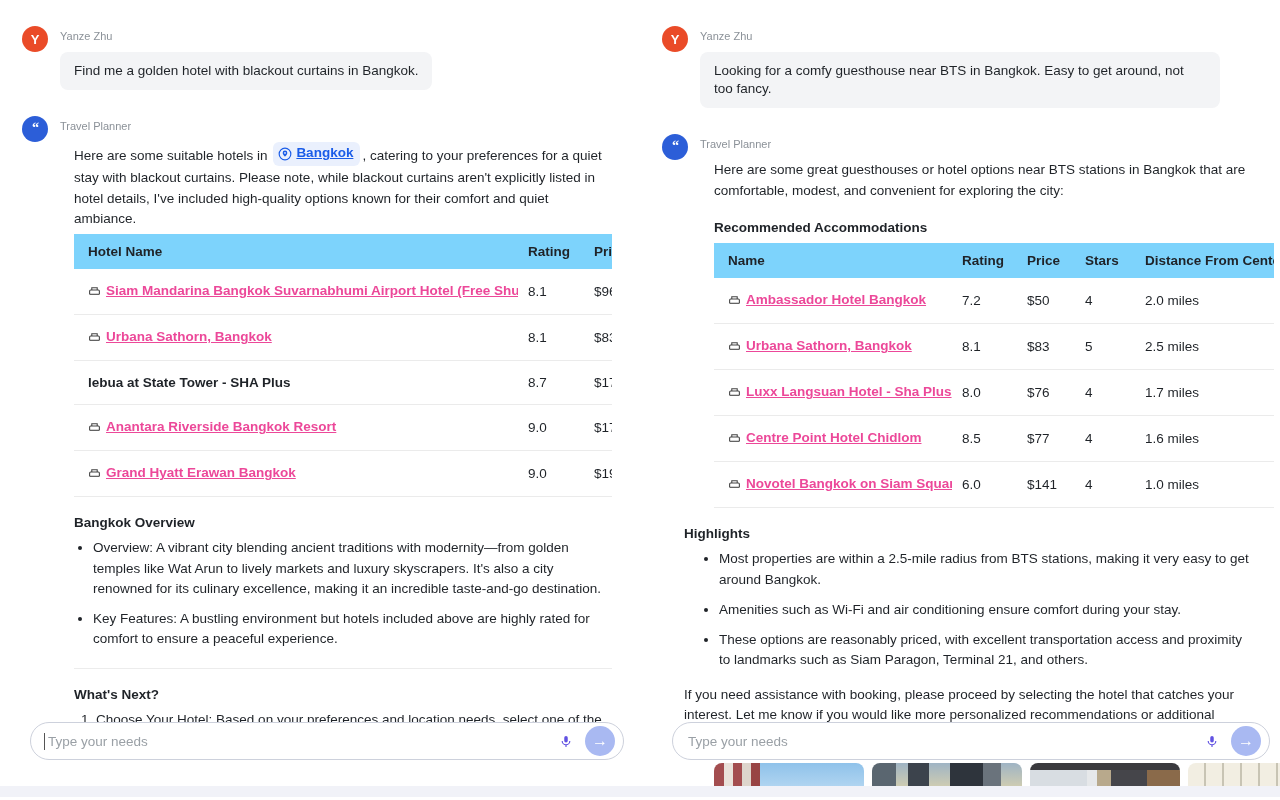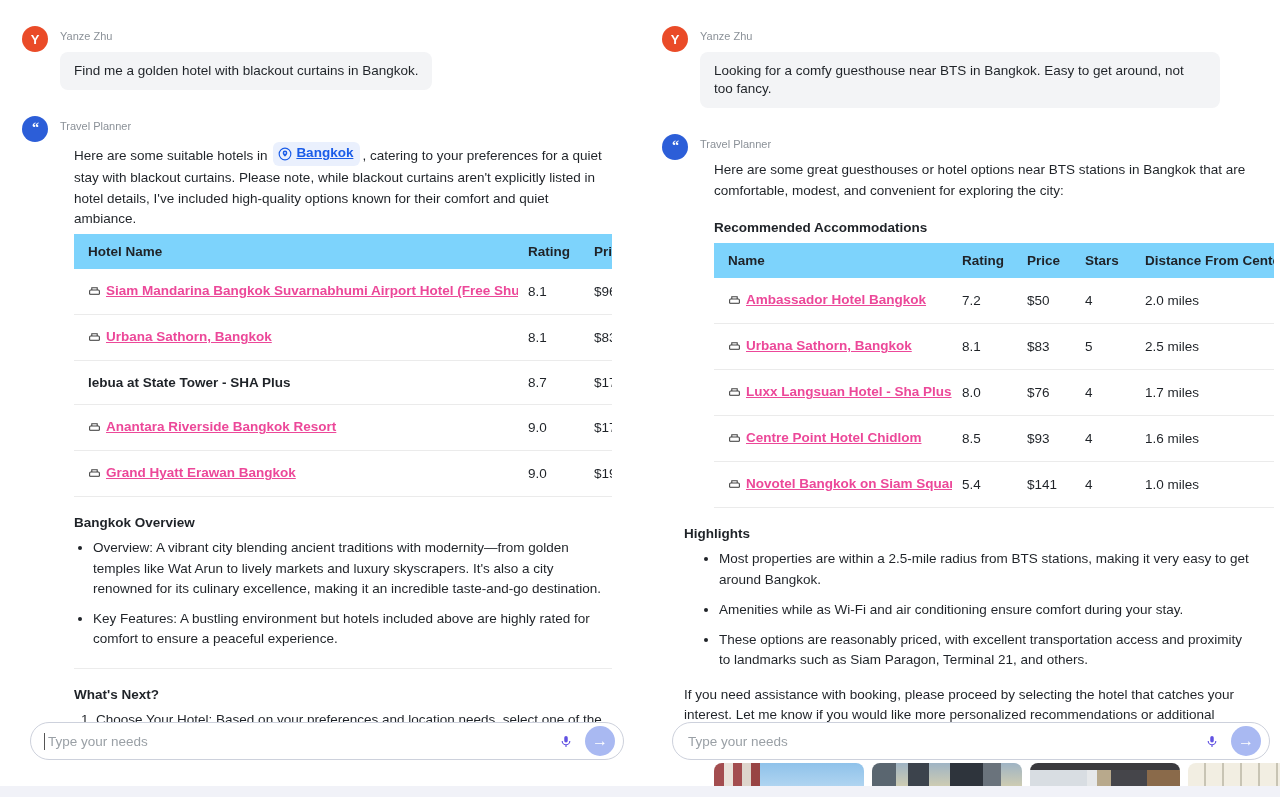--- a/index.html
+++ b/index.html
@@ -342,48 +342,48 @@
                       <span class="bed-icon">
                         <svg width="13" height="13" viewBox="0 0 24 24" fill="none" stroke="currentColor" stroke-width="2">
                           <path d="M3 19v-6a2 2 0 0 1 2-2h14a2 2 0 0 1 2 2v6"></path>
                           <path d="M3 19h18"></path>
                           <path d="M7 11V7h10v4"></path>
                         </svg>
                       </span>
                       <span>Centre Point Hotel Chidlom</span>
                     </span></td>
                 <td>8.5</td>
-                <td>$93</td>
+                <td>$77</td>
                 <td>4</td>
                 <td>1.6 miles</td>
               </tr>
               <tr>
                 <td><span class="hotel-link">
                       <span class="bed-icon">
                         <svg width="13" height="13" viewBox="0 0 24 24" fill="none" stroke="currentColor" stroke-width="2">
                           <path d="M3 19v-6a2 2 0 0 1 2-2h14a2 2 0 0 1 2 2v6"></path>
                           <path d="M3 19h18"></path>
                           <path d="M7 11V7h10v4"></path>
                         </svg>
                       </span>
                       <span>Novotel Bangkok on Siam Square</span>
                     </span></td>
-                <td>5.4</td>
+                <td>6.0</td>
                 <td>$141</td>
                 <td>4</td>
                 <td>1.0 miles</td>
               </tr>
             </tbody>
           </table>
         </div>
 
         <div class="sec-title" style="margin-left:-30px;">Highlights</div>
         <ul class="bullets" style="margin-left:-14px;">
           <li><span>Most properties are within a </span><b>2.5-mile radius from BTS stations</b><span>, making it very easy to get around Bangkok.</span></li>
-          <li><span>Amenities while as </span><b>Wi-Fi and air conditioning</b><span> ensure comfort during your stay.</span></li>
+          <li><span>Amenities such as </span><b>Wi-Fi and air conditioning</b><span> ensure comfort during your stay.</span></li>
           <li><span>These options are reasonably priced, with excellent transportation access and proximity to landmarks such as </span><b>Siam Paragon, Terminal 21</b><span>, and others.</span></li>
         </ul>
 
         <p class="closing" style="margin-left:-30px;">If you need assistance with booking, please proceed by selecting the hotel that catches your interest. Let me know if you would like more personalized recommendations or additional details.</p>
 
         <div class="photos">
           <div class="photo photo-1"></div>
           <div class="photo photo-2"></div>
           <div class="photo photo-3"></div>
           <div class="photo photo-4"></div>

